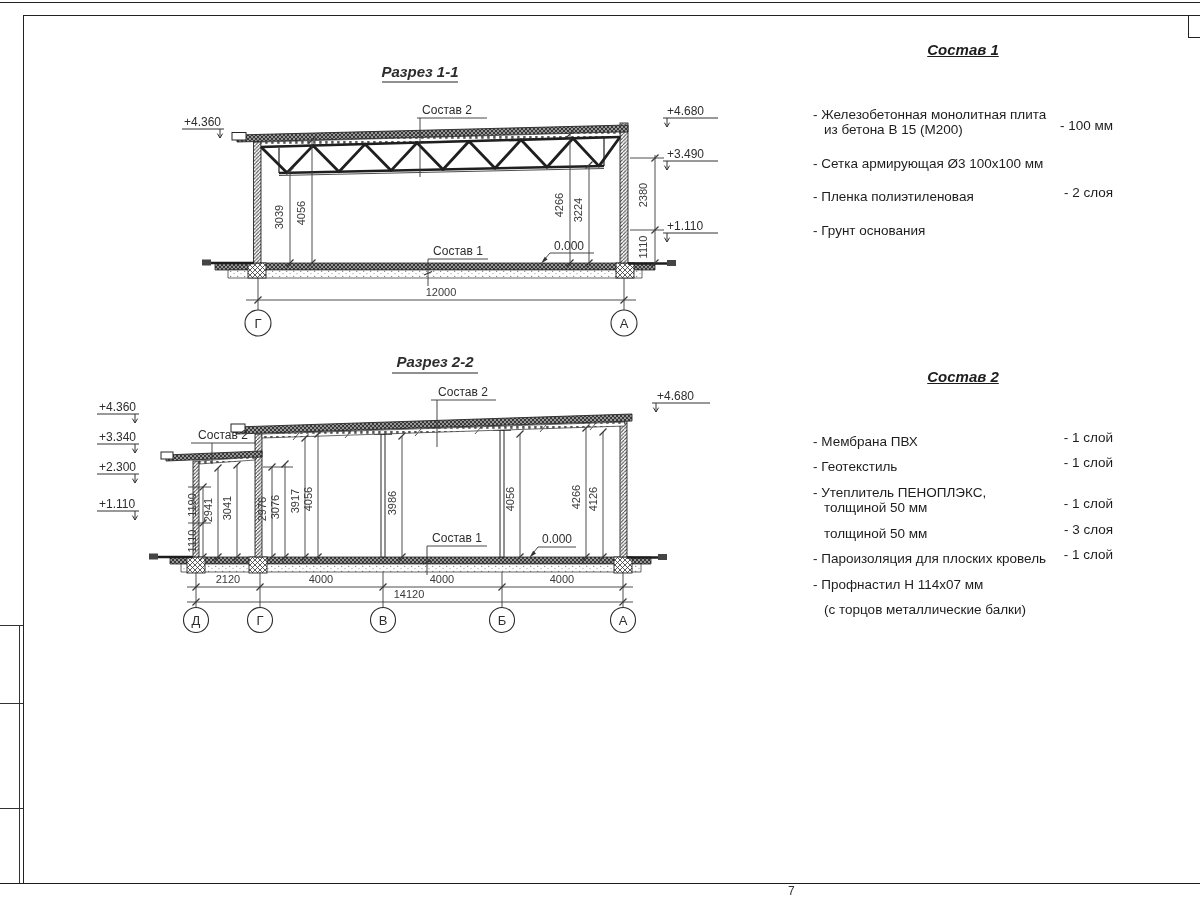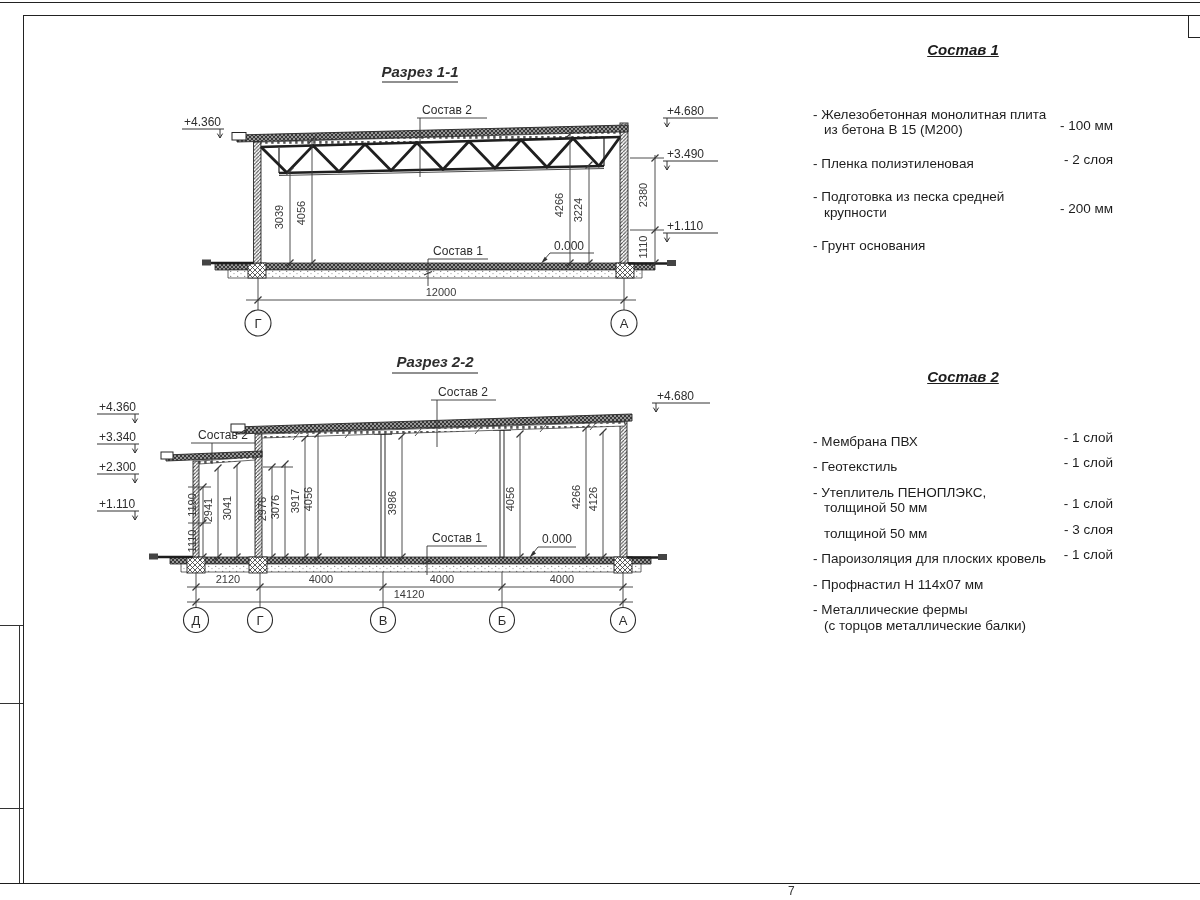--- a/index.html
+++ b/index.html
@@ -349,31 +349,31 @@
     <div class="comp-title">Состав 1</div>
     <div class="comp-row">
       <div class="comp-name">
         <div>- Железобетонная  монолитная плита</div>
         <div class="comp-line2">из бетона В 15 (М200)</div>
       </div>
       <div class="comp-val">- 100 мм</div>
     </div>
     <div class="comp-row">
       <div class="comp-name">
+        <div>- Сетка армирующая Ø3 100х100 мм</div>
+        <div class="comp-line2"></div>
+      </div>
+      <div class="comp-val"></div>
+    </div>
+    <div class="comp-row">
+      <div class="comp-name">
         <div>- Пленка полиэтиленовая</div>
         <div class="comp-line2"></div>
       </div>
       <div class="comp-val">-  2 слоя</div>
-    </div>
-    <div class="comp-row">
-      <div class="comp-name">
-        <div>- Подготовка из песка средней</div>
-        <div class="comp-line2">крупности</div>
-      </div>
-      <div class="comp-val">- 200 мм</div>
     </div>
     <div class="comp-row">
       <div class="comp-name">
         <div>- Грунт основания</div>
         <div class="comp-line2"></div>
       </div>
       <div class="comp-val"></div>
     </div>
   </div>
 
@@ -415,20 +415,19 @@
     </div>
     <div class="comp-row">
       <div class="comp-name">
         <div>- Профнастил Н 114х07 мм</div>
         <div class="comp-line2"></div>
       </div>
       <div class="comp-val"></div>
     </div>
     <div class="comp-row">
       <div class="comp-name">
-        <div>- Металлические фермы</div>
         <div class="comp-line2">(с торцов металлические балки)</div>
       </div>
       <div class="comp-val"></div>
     </div>
   </div>
 
 </div>
 
 </body></html>

